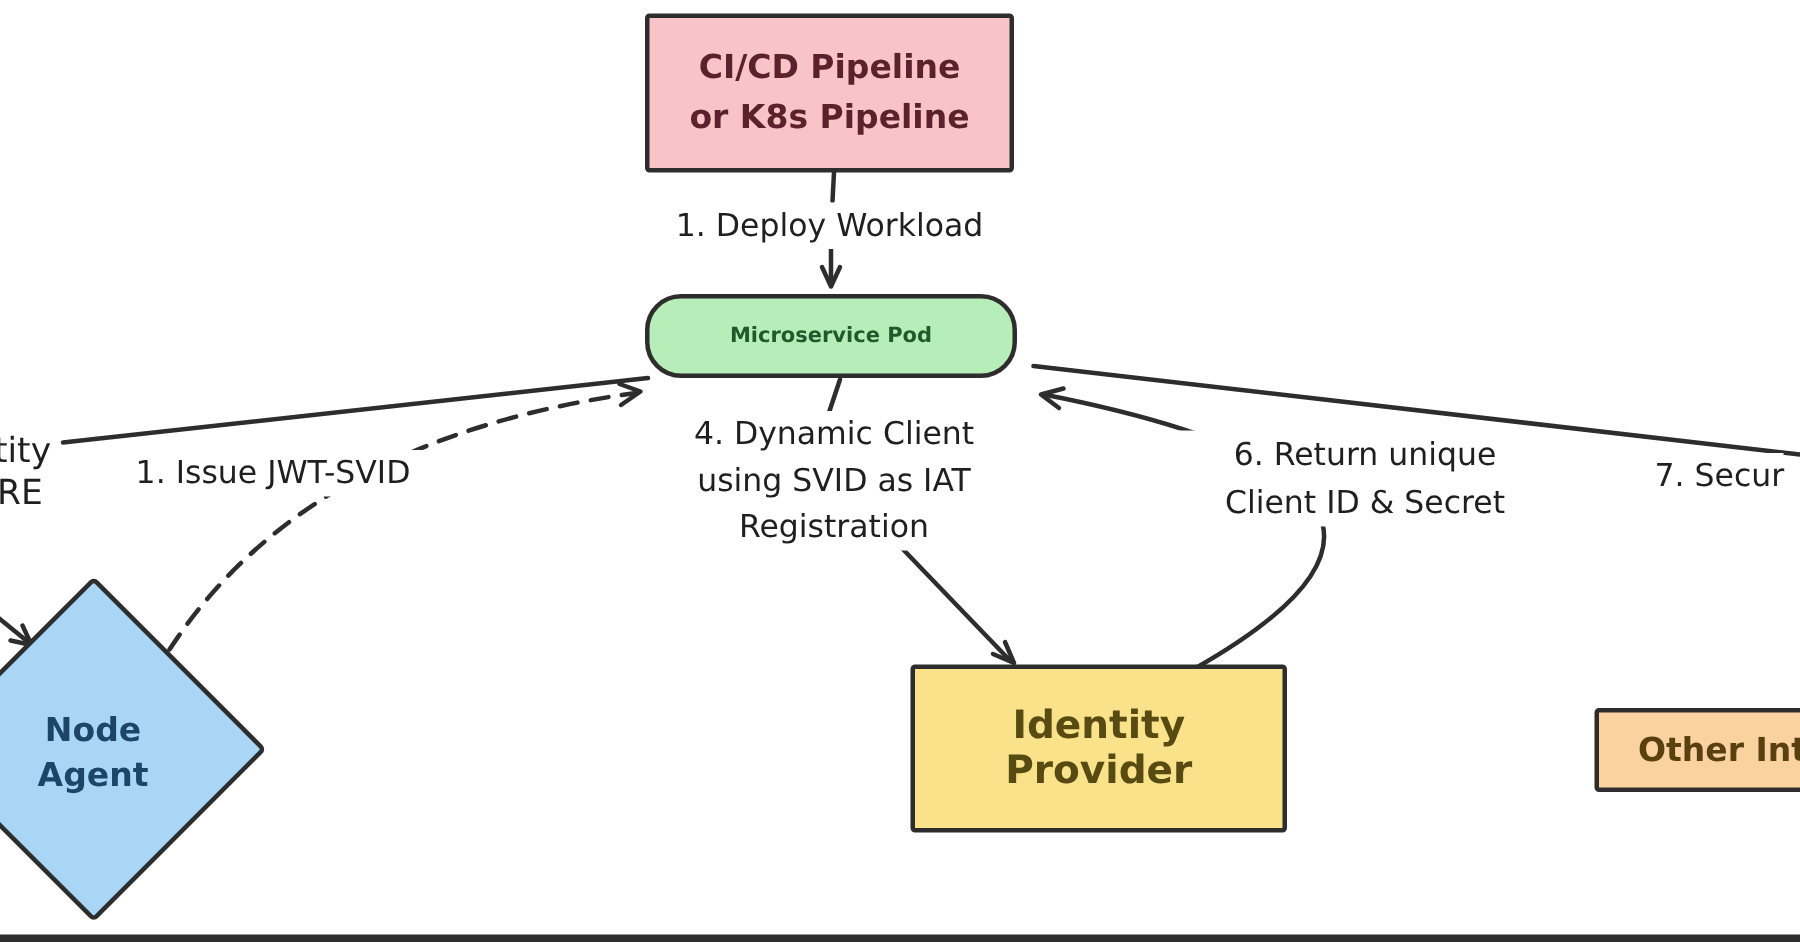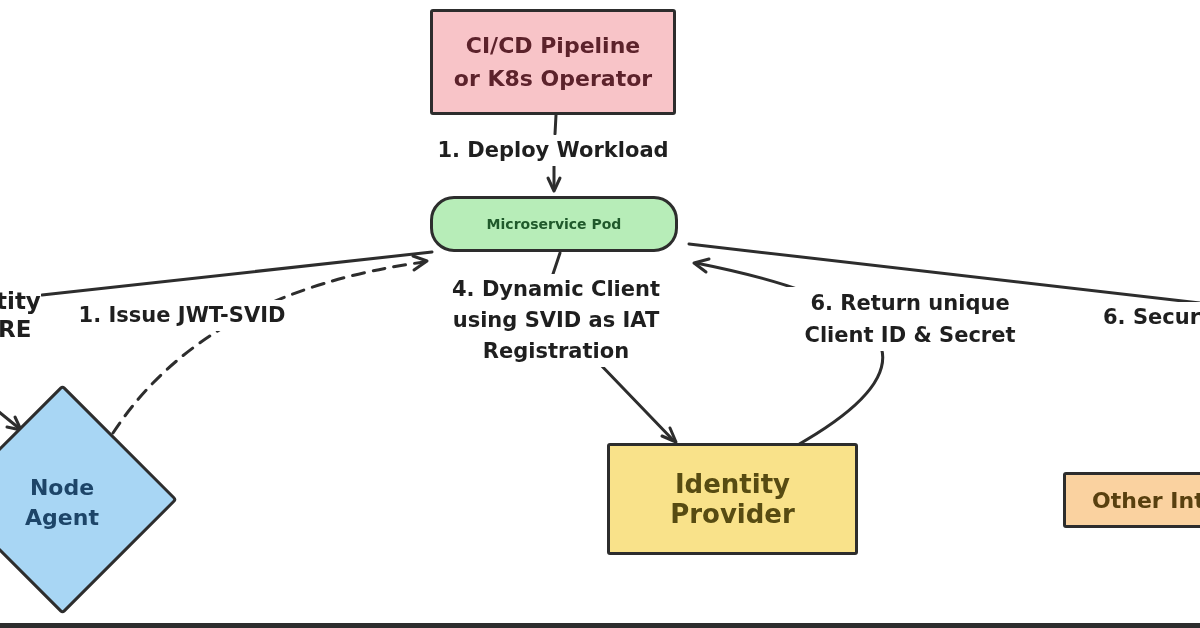--- a/index.html
+++ b/index.html
@@ -14,21 +14,21 @@
         font-weight:bold;text-align:center;}
   .node .nline{line-height:33px;font-size:22px;}
   .cicd-box{left:430px;top:9px;width:246px;height:106px;background:#f8c4c8;border-radius:3px;color:#5c222b;}
   .pod-box{left:430px;top:196px;width:248px;height:56px;background:#b7edb8;border-radius:24px;color:#20592b;font-size:14px;}
   .idp-box{left:607px;top:443px;width:251px;height:112px;background:#f9e28a;border-radius:3px;color:#574b12;font-size:26px;}
   .other-box{left:1063px;top:472px;width:290px;height:56px;background:#fad2a0;border-radius:3px;color:#58400f;
              font-size:22px;justify-content:flex-start;flex-direction:row;padding-left:26px;}
   .diamond{left:-19px;top:418px;width:163px;height:163px;background:#a8d6f4;transform:rotate(45deg);border-radius:4px;}
   .diamond-label{position:absolute;z-index:3;left:-18px;top:473px;width:160px;text-align:center;
                  font-weight:bold;font-size:22px;line-height:30px;color:#1d4568;}
-  .elabel{position:absolute;z-index:3;font-weight:bold;font-size:21px;line-height:31px;
+  .elabel{position:absolute;z-index:3;font-weight:normal;font-size:21px;line-height:31px;
           text-align:center;background:#ffffff;white-space:nowrap;color:#1f1f1f;}
   .lbl-step1{left:403px;top:135px;width:300px;}
   .lbl-step3{left:62px;top:300px;width:240px;}
   .lbl-step4{left:430px;top:274px;width:252px;}
   .lbl-step5{left:779px;top:287px;width:262px;line-height:32px;}
   .lbl-step6{left:1103px;top:302px;text-align:left;}
   .lbl-frag1{left:-4px;top:286px;text-align:left;font-size:23px;}
   .lbl-frag2{left:-2px;top:314px;text-align:left;font-size:23px;}
 </style>
 </head>
@@ -57,21 +57,21 @@
     <path d="M689 244 L1200 303"></path>
 
     <path d="M-12 403 L20 429"></path>
     <path d="M7 427 L21 430 L15 417"></path>
 
     <rect x="0" y="623" width="1200" height="5" fill="#2d2d2d" stroke="none"></rect>
   </svg>
 
   <div class="node cicd-box">
     <div class="nline">CI/CD Pipeline</div>
-    <div class="nline">or K8s Operator</div>
+    <div class="nline">or K8s Pipeline</div>
   </div>
 
   <div class="node pod-box">
     <div>Microservice Pod</div>
   </div>
 
   <div class="node diamond"></div>
   <div class="diamond-label">
     <div>Node</div>
     <div>Agent</div>
@@ -96,15 +96,15 @@
     <div>4. Dynamic Client</div>
     <div>using SVID as IAT</div>
     <div>Registration</div>
   </div>
 
   <div class="elabel lbl-step5">
     <div>6. Return unique</div>
     <div>Client ID &amp; Secret</div>
   </div>
 
-  <div class="elabel lbl-step6">6. Secur</div>
+  <div class="elabel lbl-step6">7. Secur</div>
 
 </div>
 
 </body></html>

